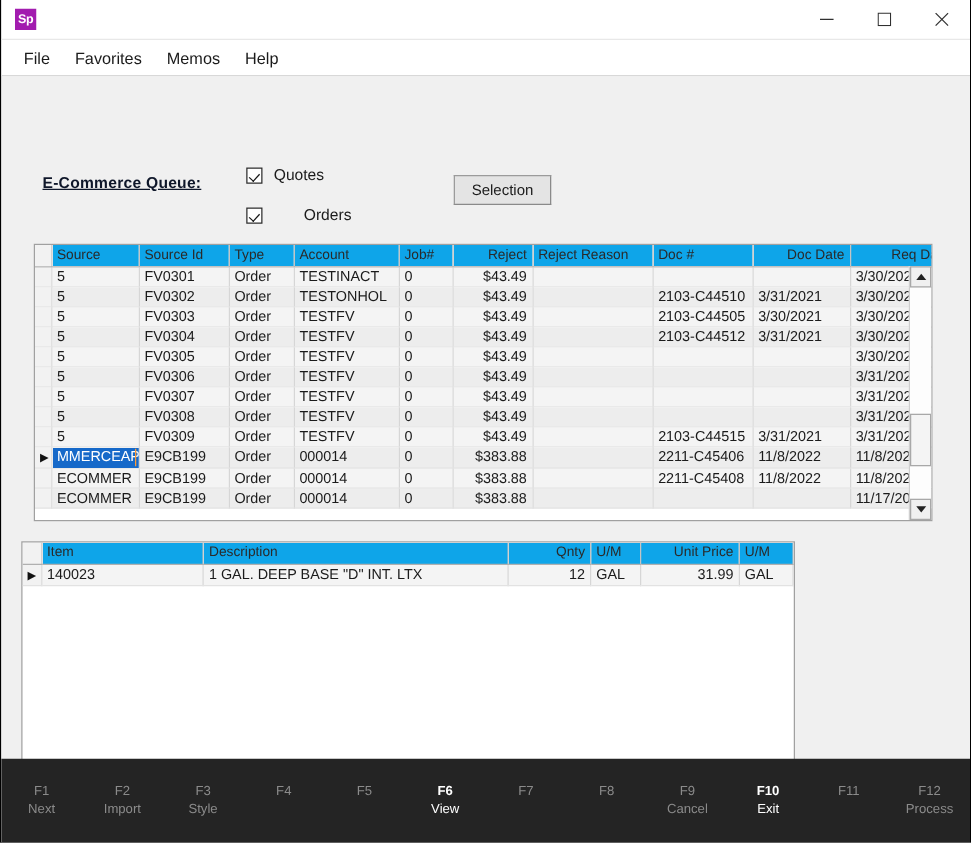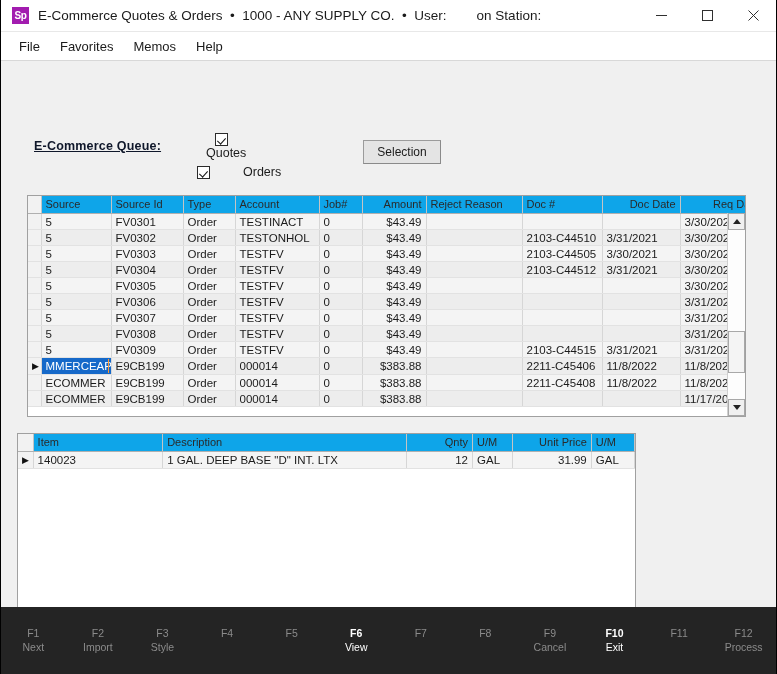--- a/index.html
+++ b/index.html
@@ -102,21 +102,21 @@
     color: #0f172a;
     text-decoration: underline;
     letter-spacing: 0.2px;
   }
 
   .chk-row {
     position: absolute;
     display: flex;
     align-items: center;
   }
-  .chk-quotes { left: 196px; top: 72px; flex-direction: column; }
+  .chk-quotes { left: 196px; top: 72px; }
   .chk-orders { left: 196px; top: 104px; gap: 24px; }
   .chkbox {
     width: 13px;
     height: 13px;
     background: #ffffff;
     border: 1px solid #2b2b2b;
     position: relative;
     box-sizing: border-box;
     flex: none;
   }
@@ -286,21 +286,20 @@
   .fkey.active { color: #ffffff; }
   .fkey.active .k { font-weight: bold; }
 </style>
 </head>
 <body>
 
 <div id="app">
 
   <div class="titlebar">
     <div class="app-icon">Sp</div>
-    <div class="title-text">E-Commerce Quotes &amp; Orders  •  1000 - ANY SUPPLY CO.  •  User:        on Station:</div>
     <div class="win-buttons">
       <div class="win-btn">
         <svg width="11" height="11" viewBox="0 0 11 11">
             <line x1="0" y1="5.5" x2="11" y2="5.5" stroke="#303030" stroke-width="1"></line>
           </svg>
       </div>
       <div class="win-btn">
         <svg width="11" height="11" viewBox="0 0 11 11">
             <rect x="0.5" y="0.5" width="10" height="10" fill="none" stroke="#303030" stroke-width="1"></rect>
           </svg>
@@ -353,21 +352,21 @@
             <col style="width:84px">
         </colgroup>
         <thead>
           <tr>
             <th class="marker"></th>
             <th>Source</th>
             <th>Source Id</th>
             <th>Type</th>
             <th>Account</th>
             <th>Job#</th>
-            <th class="num">Amount</th>
+            <th class="num">Reject</th>
             <th>Reject Reason</th>
             <th>Doc #</th>
             <th class="ctr">Doc Date</th>
             <th class="ctr">Req Date</th>
           </tr>
         </thead>
         <tbody>
             <tr>
               <td class="marker"></td>
               <td>5</td>

